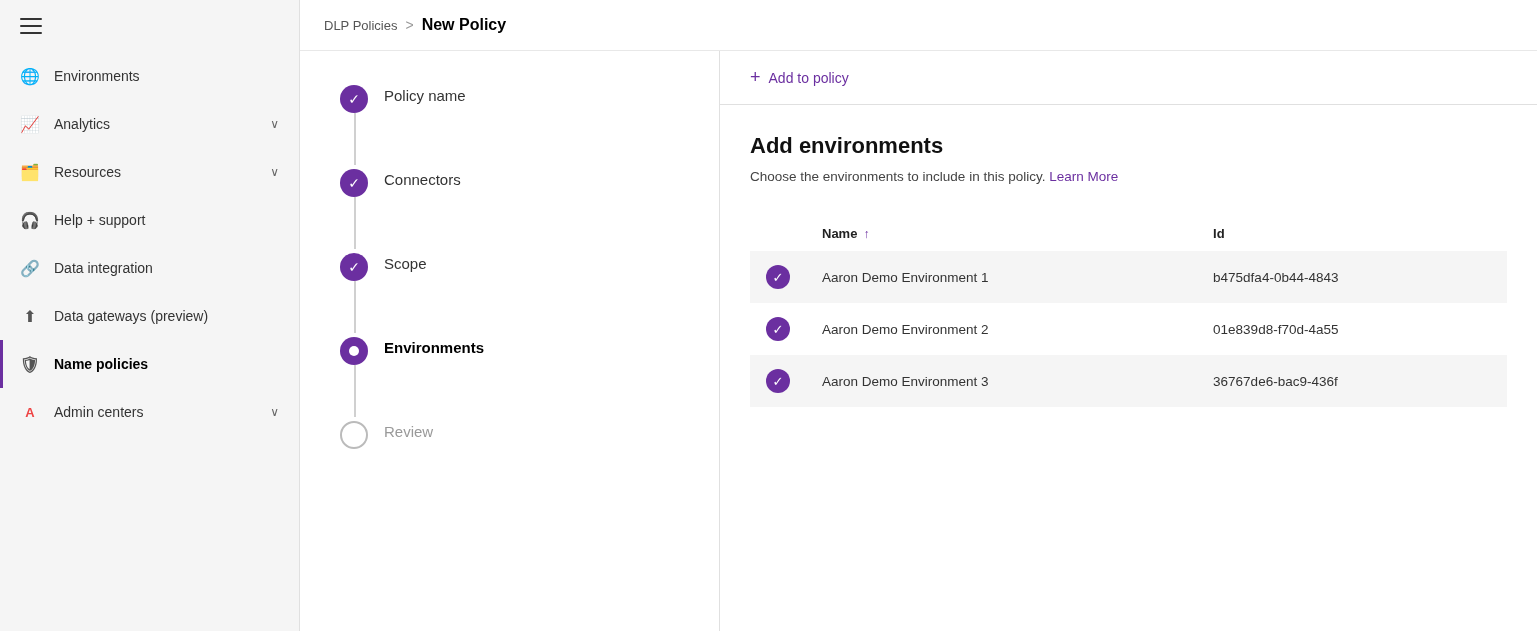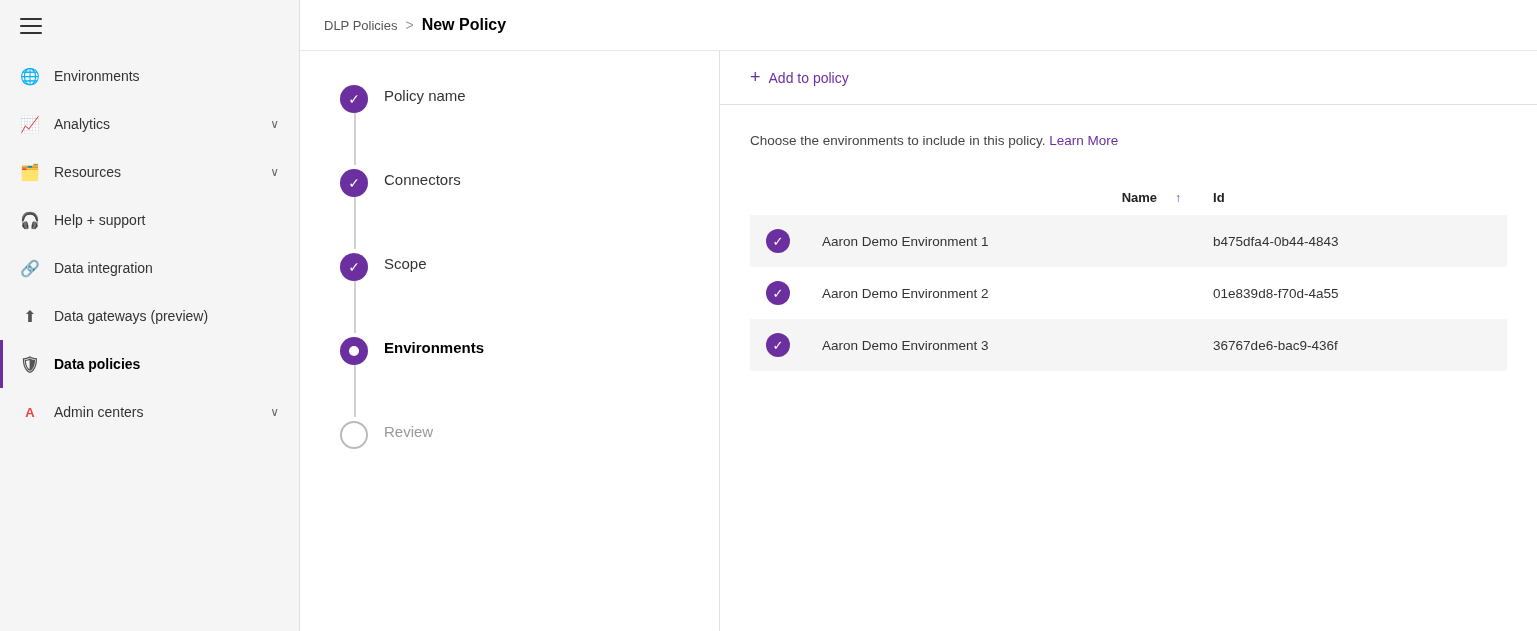--- a/index.html
+++ b/index.html
@@ -242,22 +242,21 @@
     .env-table th {
       text-align: left;
       font-size: 13px;
       font-weight: 600;
       color: #222;
       padding: 10px 16px;
     }
     .th-name {
       display: flex;
       align-items: center;
-      gap: 18px;
-      justify-content: flex-end;
+      gap: 6px;
     }
     .sort-arrow { color: #6b2fa0; font-size: 12px; }
     .env-table tr.row {
       background: #f5f5f5;
     }
     .env-table tr.row:nth-child(odd) {
       background: #f5f5f5;
     }
     .env-table tr.row:nth-child(even) {
       background: #fff;
@@ -320,21 +319,21 @@
     <div class="nav-item">
       <span class="icon">🔗</span>
       <span class="label">Data integration</span>
     </div>
     <div class="nav-item">
       <span class="icon">⬆</span>
       <span class="label">Data gateways (preview)</span>
     </div>
     <div class="nav-item active">
       <span class="icon">🛡</span>
-      <span class="label">Data policies</span>
+      <span class="label">Name policies</span>
     </div>
     <div class="nav-item">
       <span class="icon" style="font-style:normal;font-weight:700;font-size:13px;color:#e44;">A</span>
       <span class="label">Admin centers</span>
       <span class="chevron">∨</span>
     </div>
   </nav>
 </div>
 
 <div class="main">
@@ -390,20 +389,21 @@
     <div class="right-panel">
 
       <div class="add-to-policy-bar">
         <button class="add-btn">
           <span class="plus">+</span>
           <span>Add to policy</span>
         </button>
       </div>
 
       <div class="env-content">
+        <div class="env-title">Add environments</div>
         <div class="env-desc">
           <span>Choose the environments to include in this policy.</span>
           <a href="#">Learn More</a>
         </div>
 
 
         <table class="env-table">
           <thead>
             <tr>
               <th class="row-check"></th>

